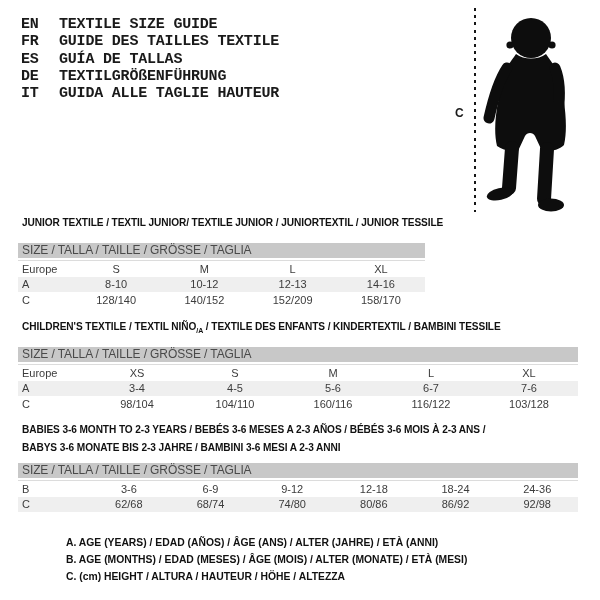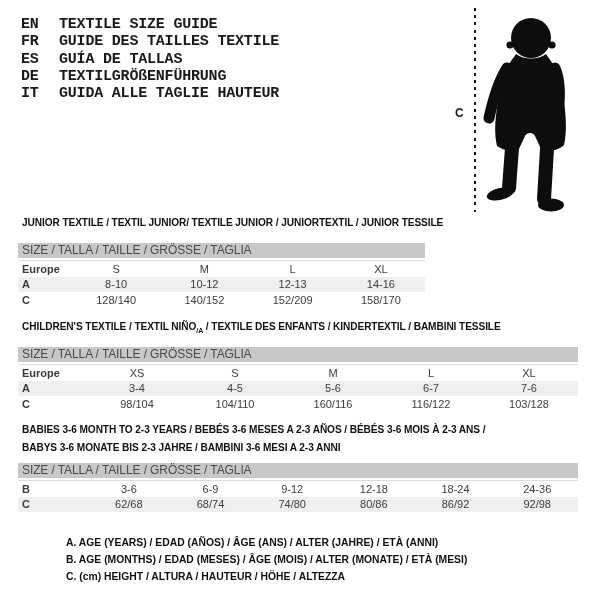--- a/index.html
+++ b/index.html
@@ -25,21 +25,21 @@
   .sec-title.two-line{line-height:17.5px;}
   sub.tsub{font-size:8px;}
 
   
   .size-table{position:absolute;left:18px;}
   .tbar{height:15px;background:#c8c8c8;color:#4a4a4a;font-size:12px;line-height:15px;
         padding-left:4px;letter-spacing:-0.1px;}
   .tbody{border-top:1px solid #dcdcdc;margin-top:2px;}
   .trow{display:flex;height:15.5px;align-items:center;font-size:11px;color:#3c3c3c;}
   .trow.stripe{background:#efefef;}
-  .rlabel{flex:0 0 var(--lw);padding-left:4px;box-sizing:border-box;font-weight:bold;}
+  .rlabel{flex:0 0 var(--lw);padding-left:4px;box-sizing:border-box;}
   .tcell{flex:1;text-align:center;white-space:nowrap;}
 
   
   .legend{position:absolute;left:22px;top:534px;margin-left:44px;}
   .legend-line{font-weight:bold;font-size:11.5px;line-height:17.2px;white-space:nowrap;
                transform:scaleX(0.9);transform-origin:0 50%;color:#111;}
 </style>
 </head>
 <body>
 

